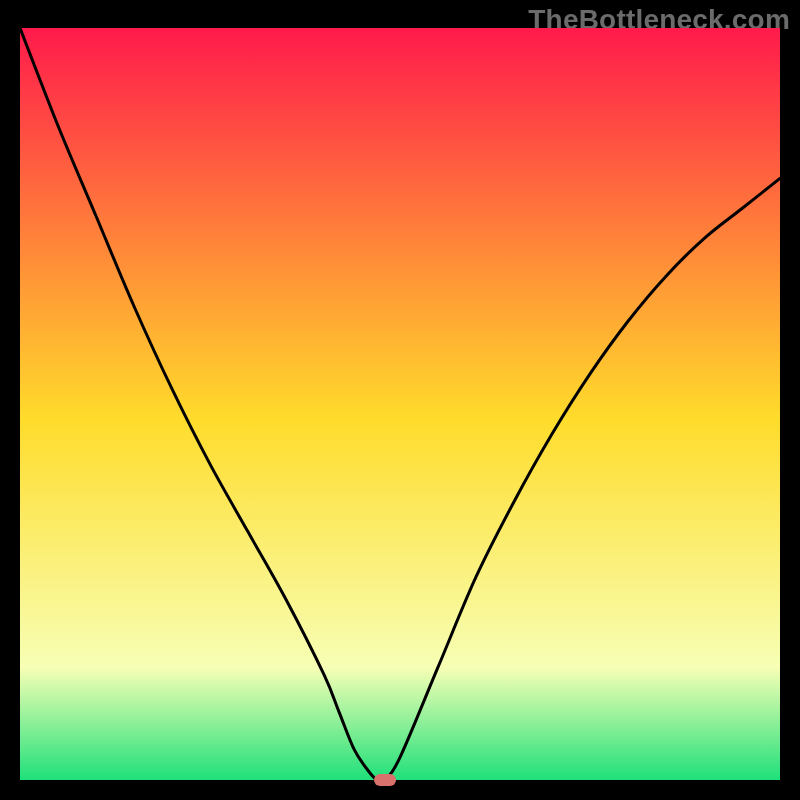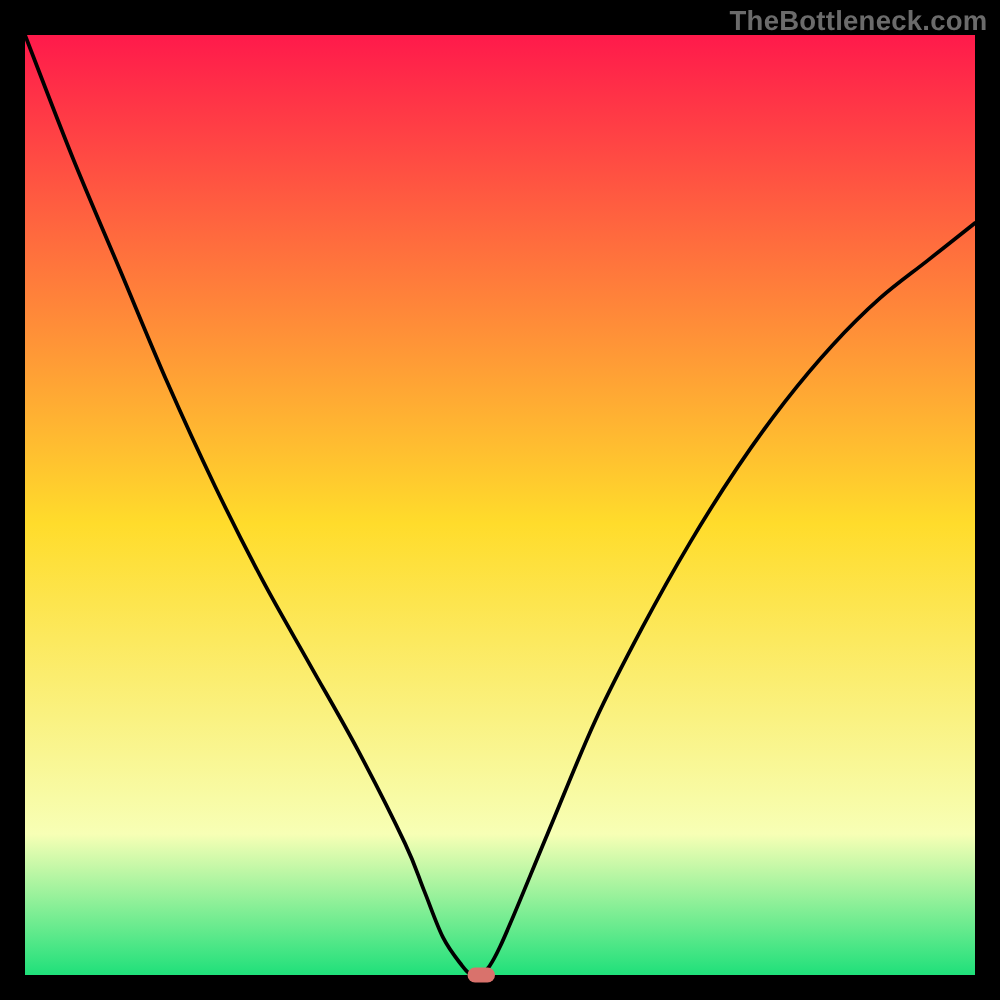--- a/index.html
+++ b/index.html
@@ -15,21 +15,21 @@
     position: relative;
     width: 800px;
     height: 800px;
     background: #000;
   }
   .watermark {
     position: absolute;
     top: 4px;
     right: 10px;
     color: #6b6b6b;
-    font-size: 22px;
+    font-size: 28px;
     font-weight: 600;
     letter-spacing: 0.2px;
     user-select: none;
   }
   .plot-wrap {
     position: absolute;
     left: 20px;
     top: 28px;
     width: 760px;
     height: 752px;

